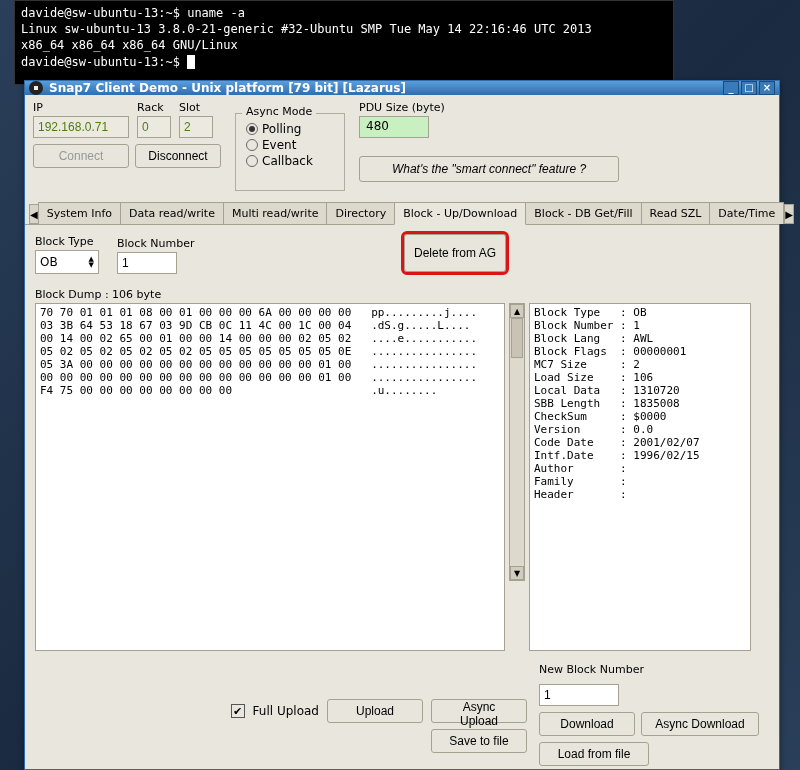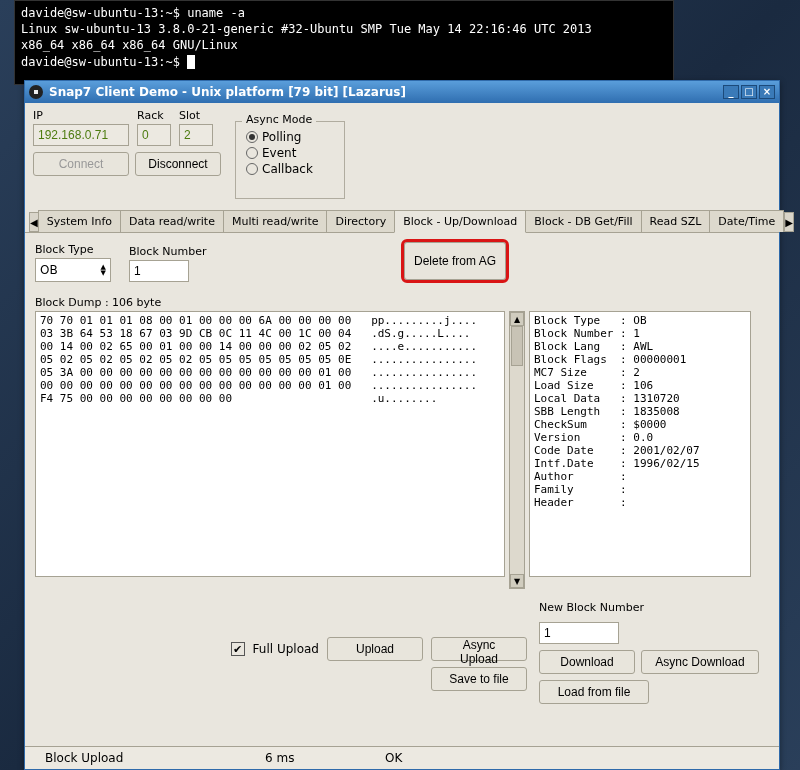--- a/index.html
+++ b/index.html
@@ -140,38 +140,38 @@
     border-bottom:1px solid #e9e6de;
     position:relative; top:1px;
   }
   
   .content{ flex:1; padding:10px 10px 4px 10px; position:relative;}
   .bt-row{ display:flex; gap:18px; align-items:flex-end;}
   .bt-col{ display:flex; flex-direction:column;}
   .select{
     height:24px; background:#fff;border:1px solid #a6a293;
     display:flex;align-items:center;justify-content:space-between;
-    padding:0 4px; width:76px;
+    padding:0 4px; width:64px;
   }
   .select .updn{ display:flex;flex-direction:column; font-size:7px; line-height:6px;}
   .del-btn{
     position:absolute; top:6px; left:376px;
     border:3px solid #d91515; border-radius:6px;
     padding:8px 10px; background:#e8e5dc;
     font-size:12px; height:44px;
     box-shadow: 0 0 0 1px #a6a293 inset;
     cursor:pointer;
   }
   .dump-label{ margin-top:14px; font-size:11px;}
   .dump-row{ display:flex; gap:4px; margin-top:2px;}
   .dump-box{
     background:#fff;border:1px solid #a6a293;
     font-family:"DejaVu Sans Mono",monospace; font-size:11px;
     padding:2px 4px; white-space:pre; overflow:hidden;
-    height:266px;
+    height:348px;
   }
   .dump-left{ width:470px;}
   .scrollbar{ width:16px; background:#ddd9cd;border:1px solid #a6a293; height:278px;position:relative;}
   .scrollbar .thumb{position:absolute;top:14px;left:1px;right:1px;height:40px;background:#c8c3b5;border:1px solid #a6a293;}
   .scrollbar .arr{position:absolute;left:0;right:0;height:14px;text-align:center;font-size:8px;line-height:14px;background:#d0ccbe;border:1px solid #a6a293;}
   .scrollbar .arr.up{top:0;} .scrollbar .arr.dn{bottom:0;}
   .info-box{ width:222px;}
   .lower{
     display:flex; margin-top:12px; gap:12px;
   }
@@ -239,20 +239,25 @@
       <div class="radio-row">
           <span class="radio-dot"></span>
           <span>Event</span>
         </div>
       <div class="radio-row">
           <span class="radio-dot"></span>
           <span>Callback</span>
         </div>
     </div>
 
+    <div class="pdu-col">
+      <span class="lbl">PDU Size (byte)</span>
+      <div class="pdu-val">480</div>
+      <button class="btn smart-btn">What's the "smart connect" feature ?</button>
+    </div>
   </div>
 
   <div class="tabstrip">
     <div class="tabarrow">◀</div>
     <div class="tab">System Info</div>
     <div class="tab">Data read/write</div>
     <div class="tab">Multi read/write</div>
     <div class="tab">Directory</div>
     <div class="tab active">Block - Up/Download</div>
     <div class="tab">Block - DB Get/Fill</div>

